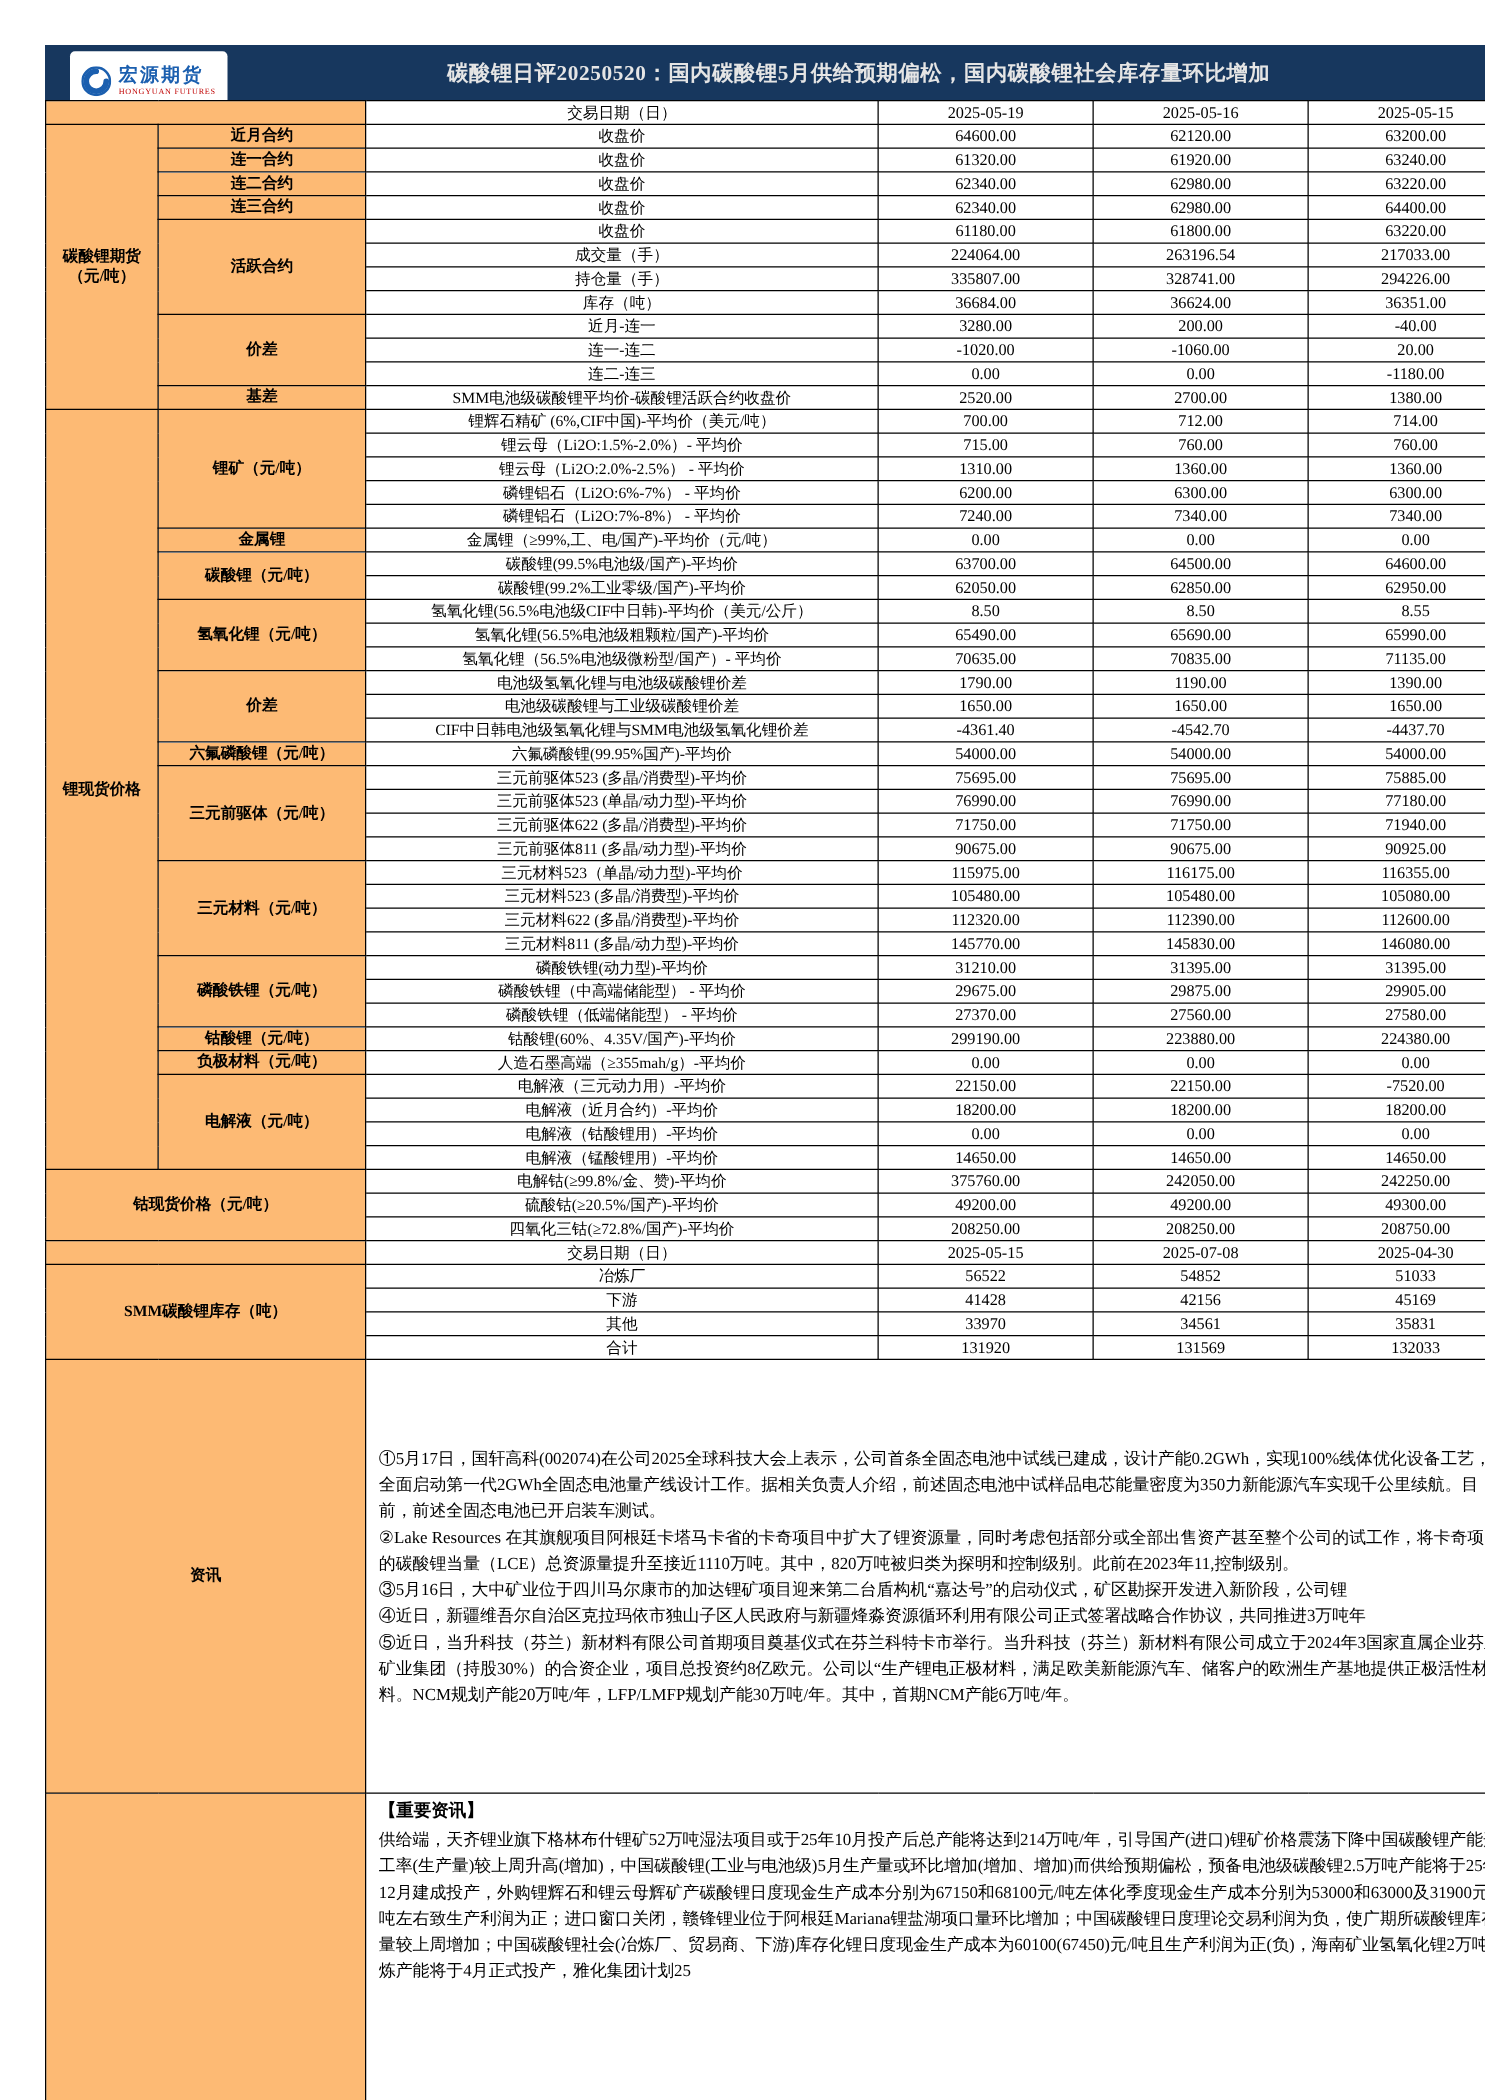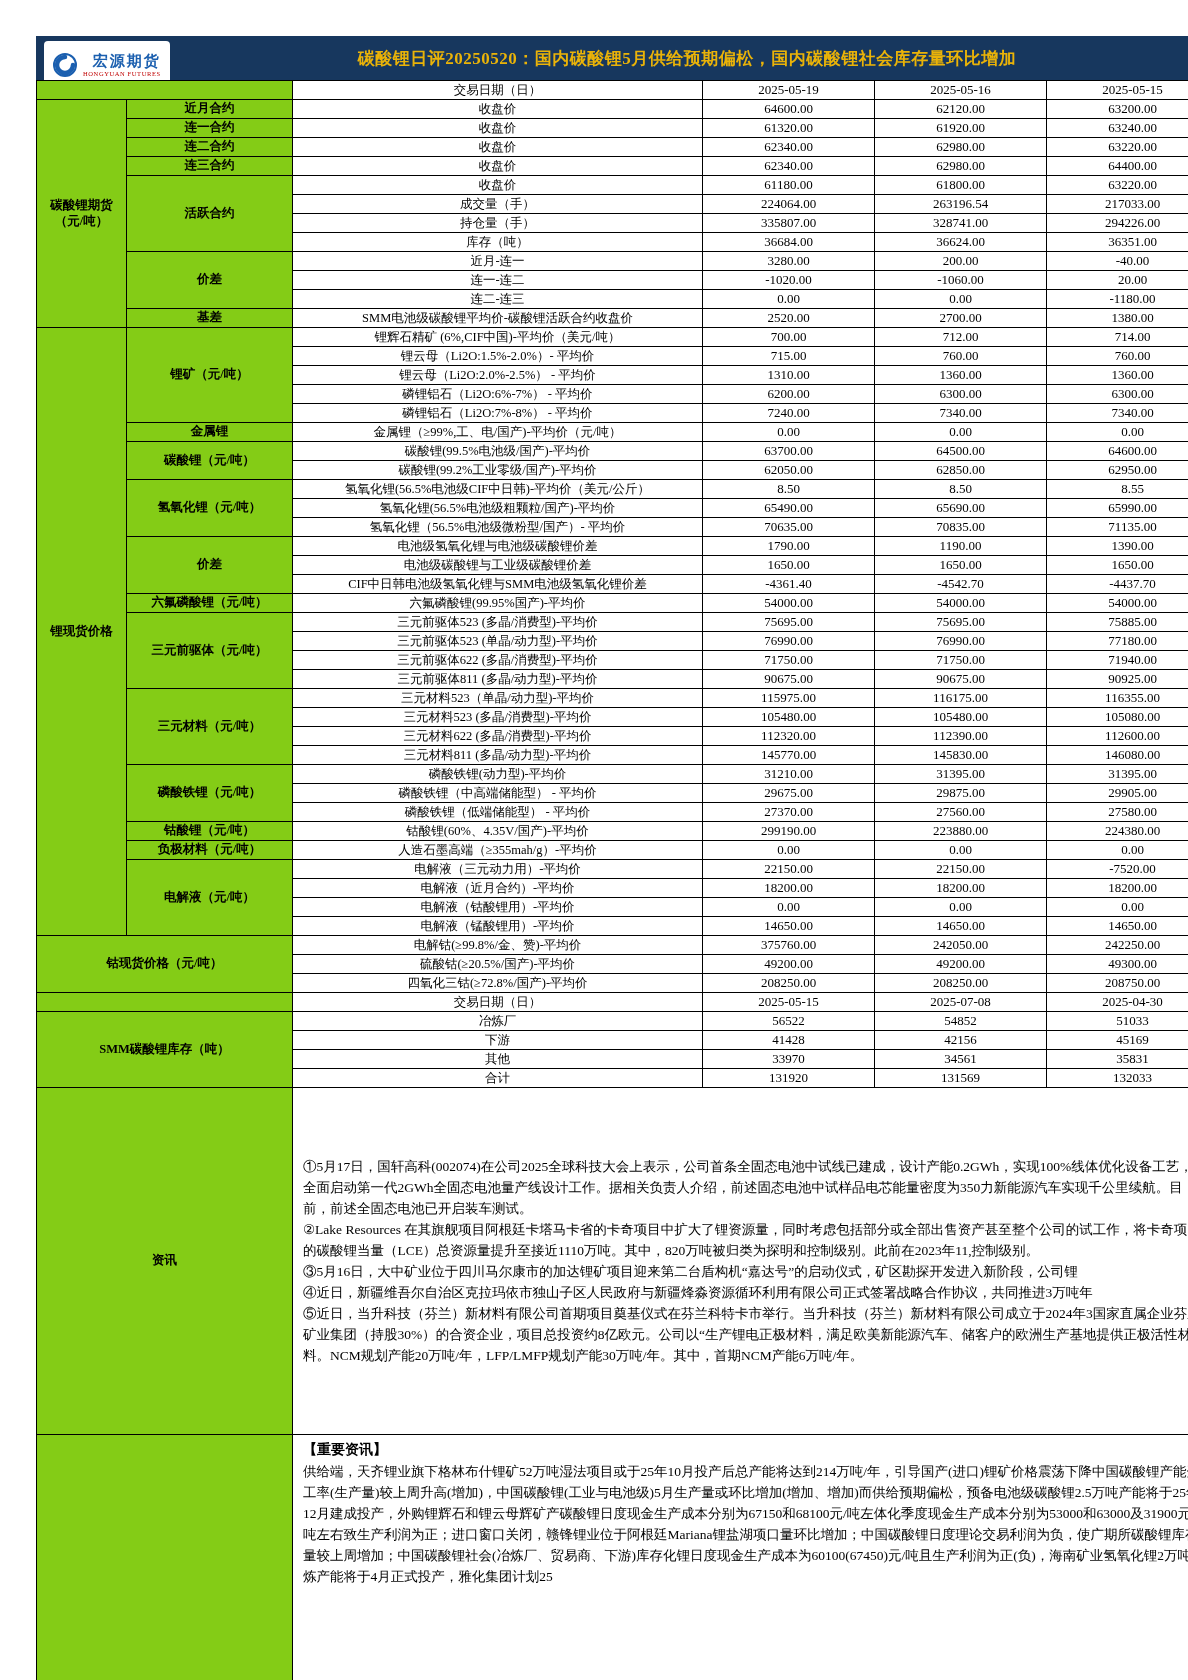--- a/index.html
+++ b/index.html
@@ -8,45 +8,44 @@
     font-family:"Liberation Serif","DejaVu Serif",serif;
   }
   .page{position:relative;width:1188px;height:1680px;background:#fff}
 
   
   .header-bar{
     position:absolute;left:36px;top:36px;width:1152px;height:44px;
     background:#17375E;display:flex;align-items:center;
   }
   .brand{
-    position:absolute;left:8px;top:5px;height:48px;background:#fff;
+    position:absolute;left:20px;top:5px;height:48px;background:#fff;
     border-radius:4px;display:flex;align-items:center;padding:0 9px;gap:6px;
     box-sizing:border-box;
-    text-align:right;
   }
   .brand-txt{display:flex;flex-direction:column;justify-content:center}
   .logo-cn{color:#1B5FAF;font-weight:bold;font-size:15px;letter-spacing:2px;line-height:1.1;white-space:nowrap}
   .logo-en{color:#C00000;font-size:6.5px;letter-spacing:.6px;line-height:1;margin-top:2px;white-space:nowrap}
   .report-title{
-    flex:1;text-align:center;color:#eab308;font-weight:bold;font-size:17px;
+    flex:1;text-align:center;color:#e5e5e5;font-weight:bold;font-size:17px;
     padding-left:150px;white-space:nowrap;letter-spacing:.5px;
   }
 
   
   table{
     position:absolute;left:36px;top:80px;width:1182px;
     border-collapse:collapse;table-layout:fixed;
   }
   td{
     border:1px solid #000;height:18px;padding:0 3px;
     overflow:hidden;white-space:nowrap;vertical-align:middle;
     font-size:12.5px;color:#000;
   }
   td.gray{
-    background:#84cc16;text-align:center;font-weight:bold;white-space:normal;
+    background:#fdba74;text-align:center;font-weight:bold;white-space:normal;
     line-height:1.25;
   }
   td.metric.bold{font-weight:normal}
   td.center{text-align:center}
   td.left{text-align:center}
   td.val{text-align:center;font-size:13px;font-family:"Liberation Serif","DejaVu Serif",serif}
   td.newscell{
     height:330px;vertical-align:middle;white-space:normal;
     padding:8px 10px;
   }

